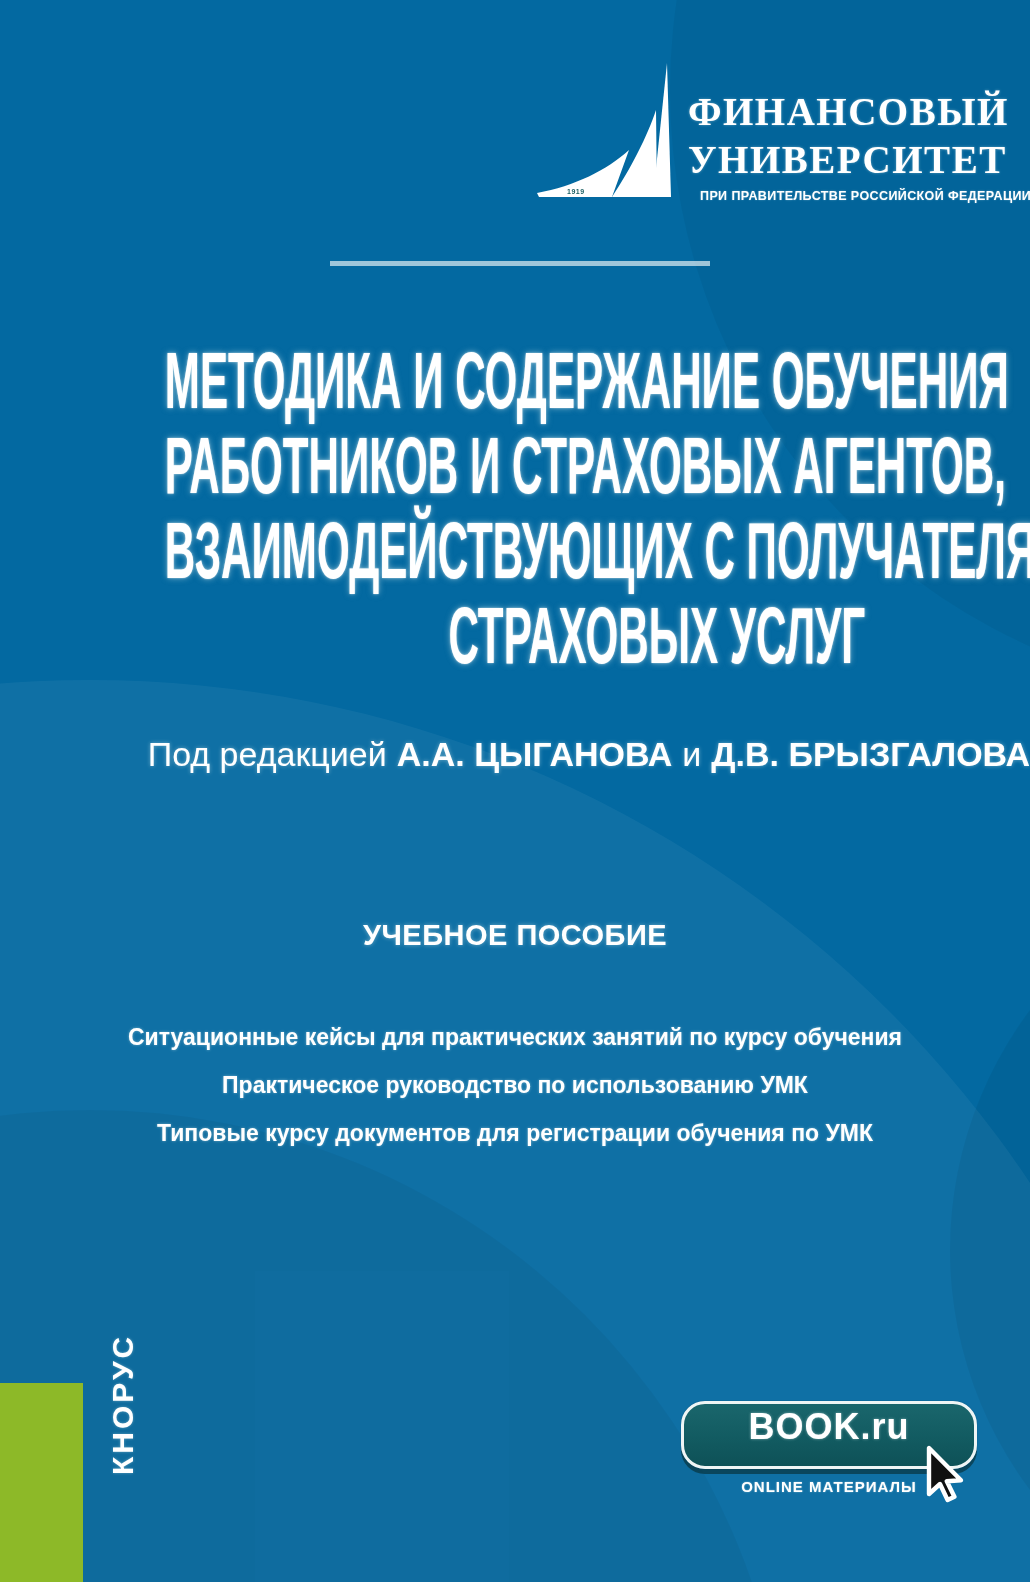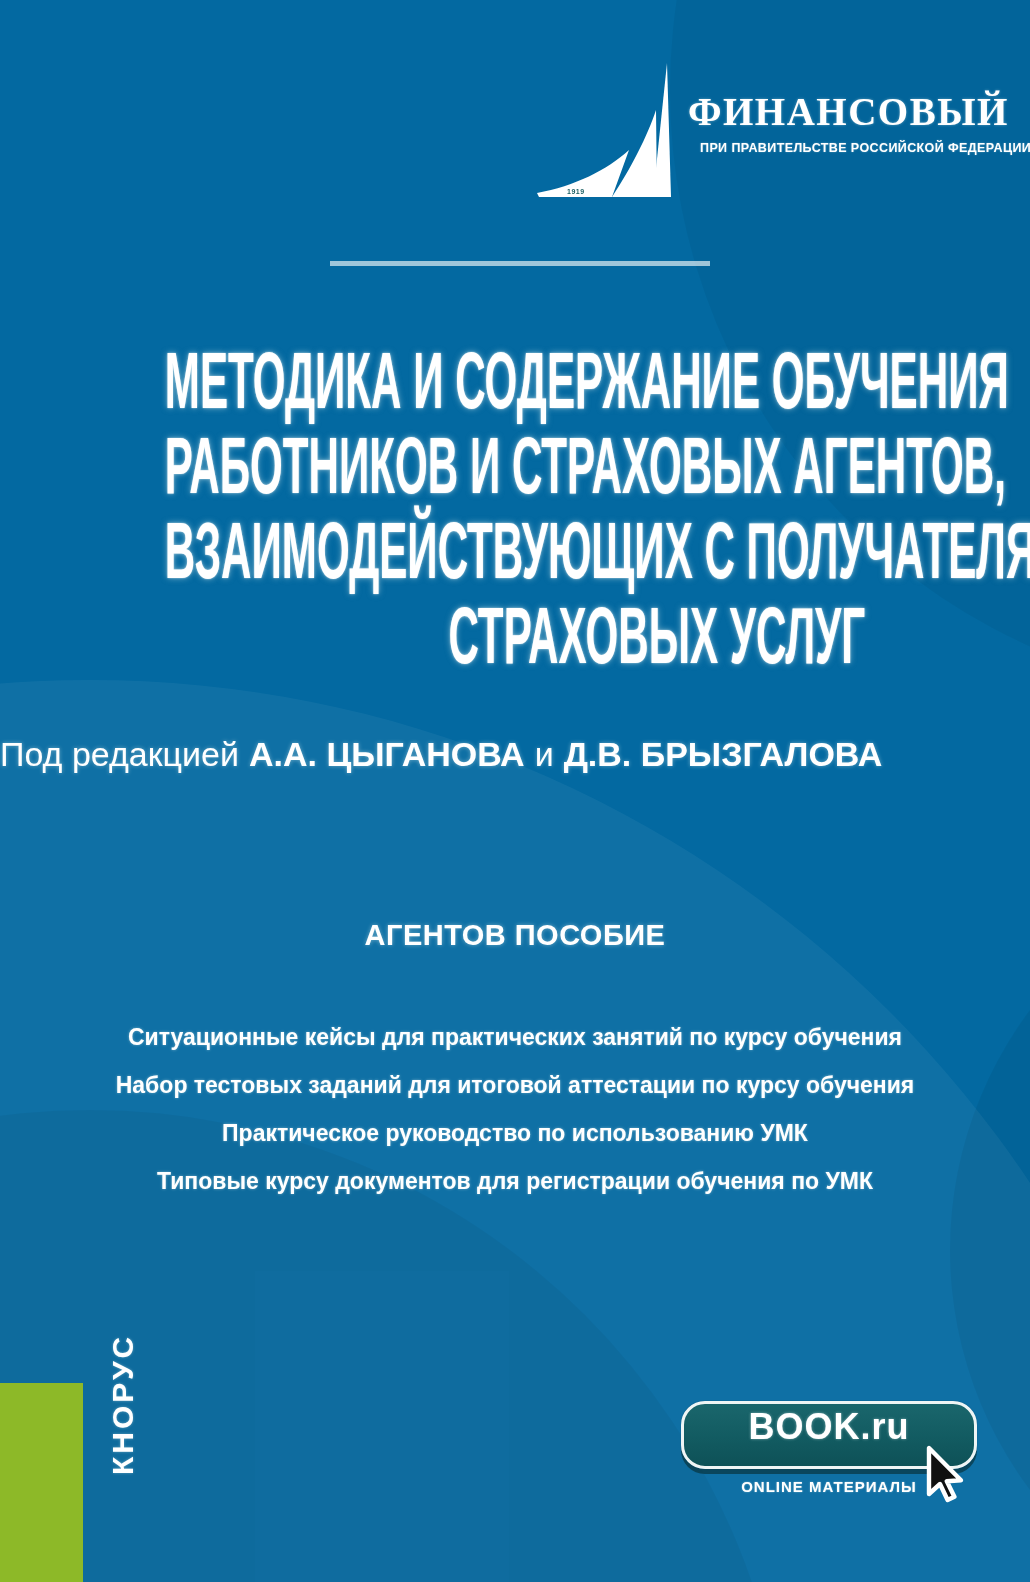--- a/index.html
+++ b/index.html
@@ -42,21 +42,21 @@
   .title-line {
     height: 85px; line-height: 85px;
     font-weight: bold; font-size: 62px; letter-spacing: 0;
     white-space: nowrap;
     transform: scale(0.68, 1.28);
     text-shadow: 0 0 7px rgba(225,244,244,0.5), 0 0 2px rgba(255,255,255,0.6);
   }
   
   .editors {
     position: absolute; left: 0; right: 0; top: 735px;
-    text-align: left; font-size: 34px; white-space: nowrap;
+    text-align: right; font-size: 34px; white-space: nowrap;
     text-shadow: 0 0 4px rgba(225,244,244,0.45);
   }
   .editors .name { font-weight: bold; }
   .editors .sep { display: inline-block; width: 10px; }
   
   .edition {
     position: absolute; left: 0; right: 0; top: 919px;
     text-align: center; font-weight: bold; font-size: 29px;
     letter-spacing: 0.5px;
     text-shadow: 0 0 4px rgba(225,244,244,0.45);
@@ -111,38 +111,38 @@
   <div class="ripple r4"></div>
 
   <svg class="logo-sail" width="140" height="140" viewBox="0 0 140 140">
     <path d="M2,131 C40,124 72,108 94,88 L77,135 L4,135 Z" fill="#ffffff"></path>
     <path d="M77,135 C95,108 113,73 121,48 L122,135 Z" fill="#ffffff"></path>
     <path d="M132,1 L118,135 L136,135 Z" fill="#ffffff"></path>
     <text x="32" y="132" font-size="7" font-weight="bold" fill="#1D6165" font-family="Liberation Sans, sans-serif" letter-spacing="0.5">1919</text>
   </svg>
   <div class="logo-text">
     <div class="logo-name">ФИНАНСОВЫЙ</div>
+    <div class="logo-name">УНИВЕРСИТЕТ</div>
     <div class="logo-sub">ПРИ ПРАВИТЕЛЬСТВЕ РОССИЙСКОЙ ФЕДЕРАЦИИ</div>
   </div>
   <div class="rule"></div>
 
   <div class="title-block">
     <div class="title-line">МЕТОДИКА И СОДЕРЖАНИЕ ОБУЧЕНИЯ</div>
     <div class="title-line">РАБОТНИКОВ И СТРАХОВЫХ АГЕНТОВ,</div>
     <div class="title-line">ВЗАИМОДЕЙСТВУЮЩИХ С ПОЛУЧАТЕЛЯМИ</div>
     <div class="title-line">СТРАХОВЫХ УСЛУГ</div>
   </div>
 
   <div class="editors"><span>Под редакцией</span><span class="sep"></span><span class="name">А.А. ЦЫГАНОВА</span><span class="sep"></span><span>и</span><span class="sep"></span><span class="name">Д.В. БРЫЗГАЛОВА</span></div>
 
-  <div class="edition">АГЕНТОВ ПОСОБИЕ</div>
+  <div class="edition">УЧЕБНОЕ ПОСОБИЕ</div>
 
   <div class="features">
     <div class="feature-line">Ситуационные кейсы для практических занятий по курсу обучения</div>
-    <div class="feature-line">Набор тестовых заданий для итоговой аттестации по курсу обучения</div>
     <div class="feature-line">Практическое руководство по использованию УМК</div>
     <div class="feature-line">Типовые курсу документов для регистрации обучения по УМК</div>
   </div>
 
   <div class="green-stripe"></div>
   <div class="knorus">КНОРУС</div>
 
   <div class="bookru">
     <div class="bookru-title">BOOK.ru</div>
     <div class="bookru-sub">ONLINE МАТЕРИАЛЫ</div>

